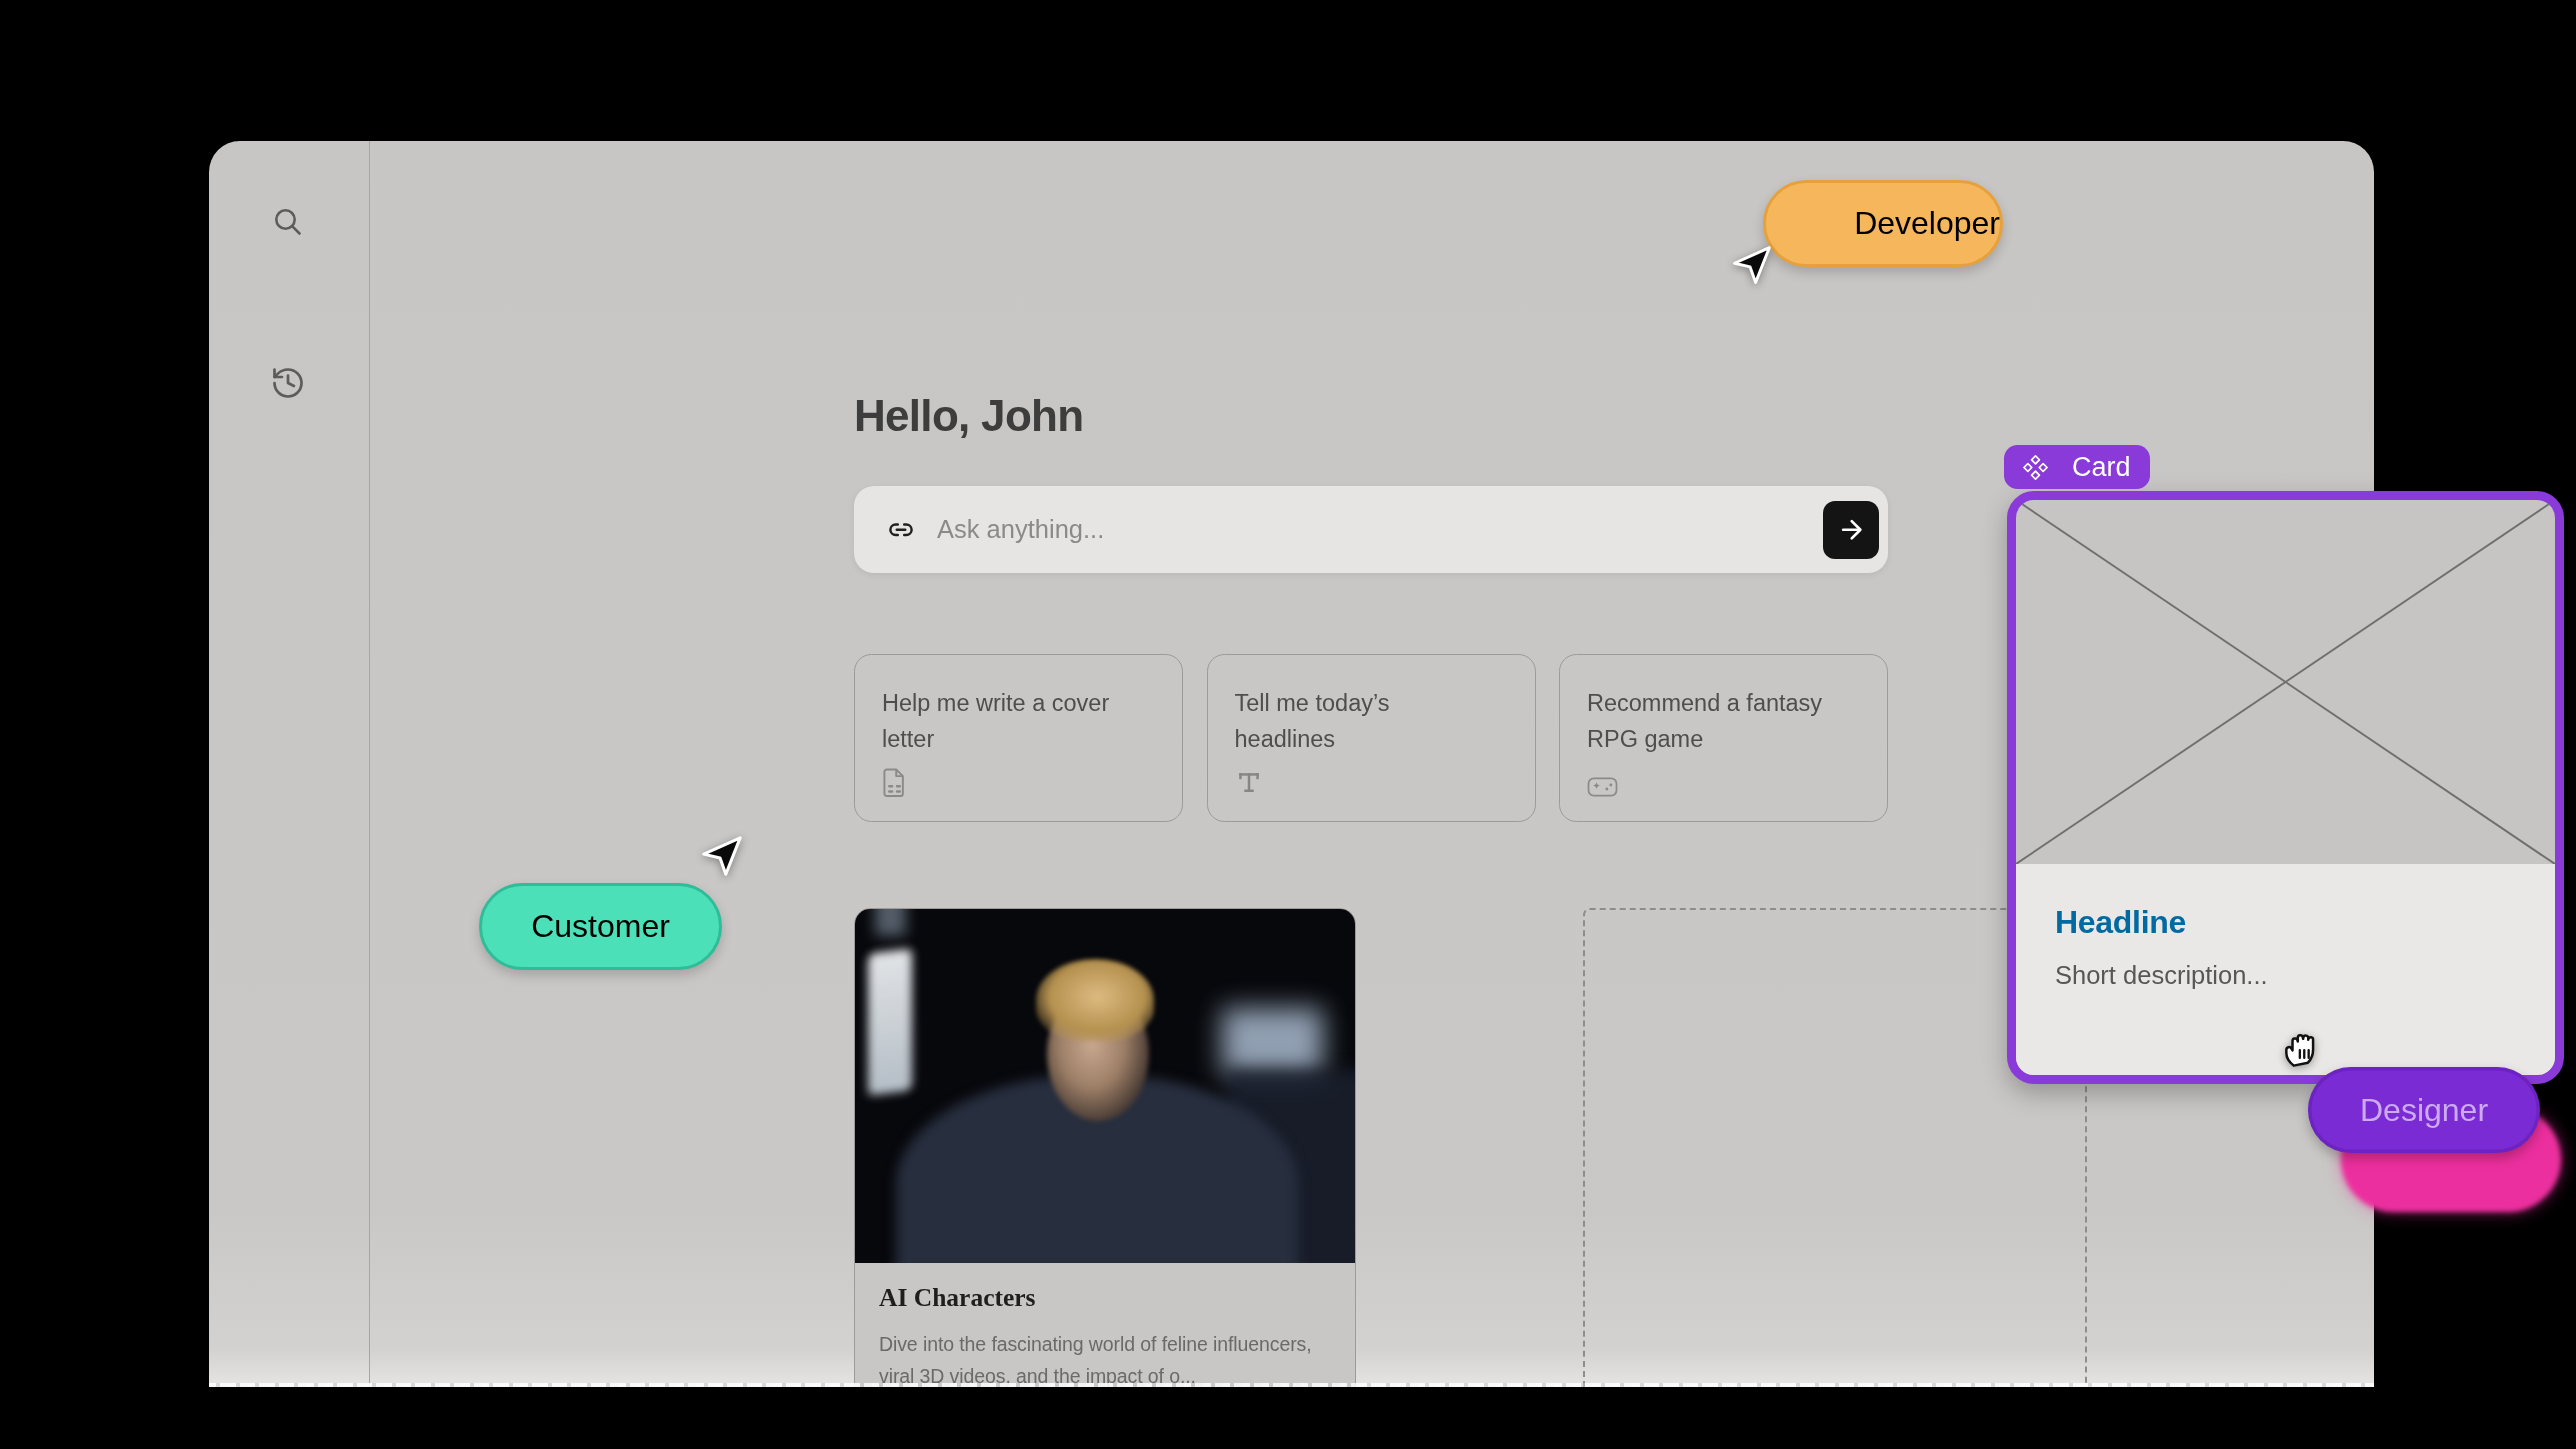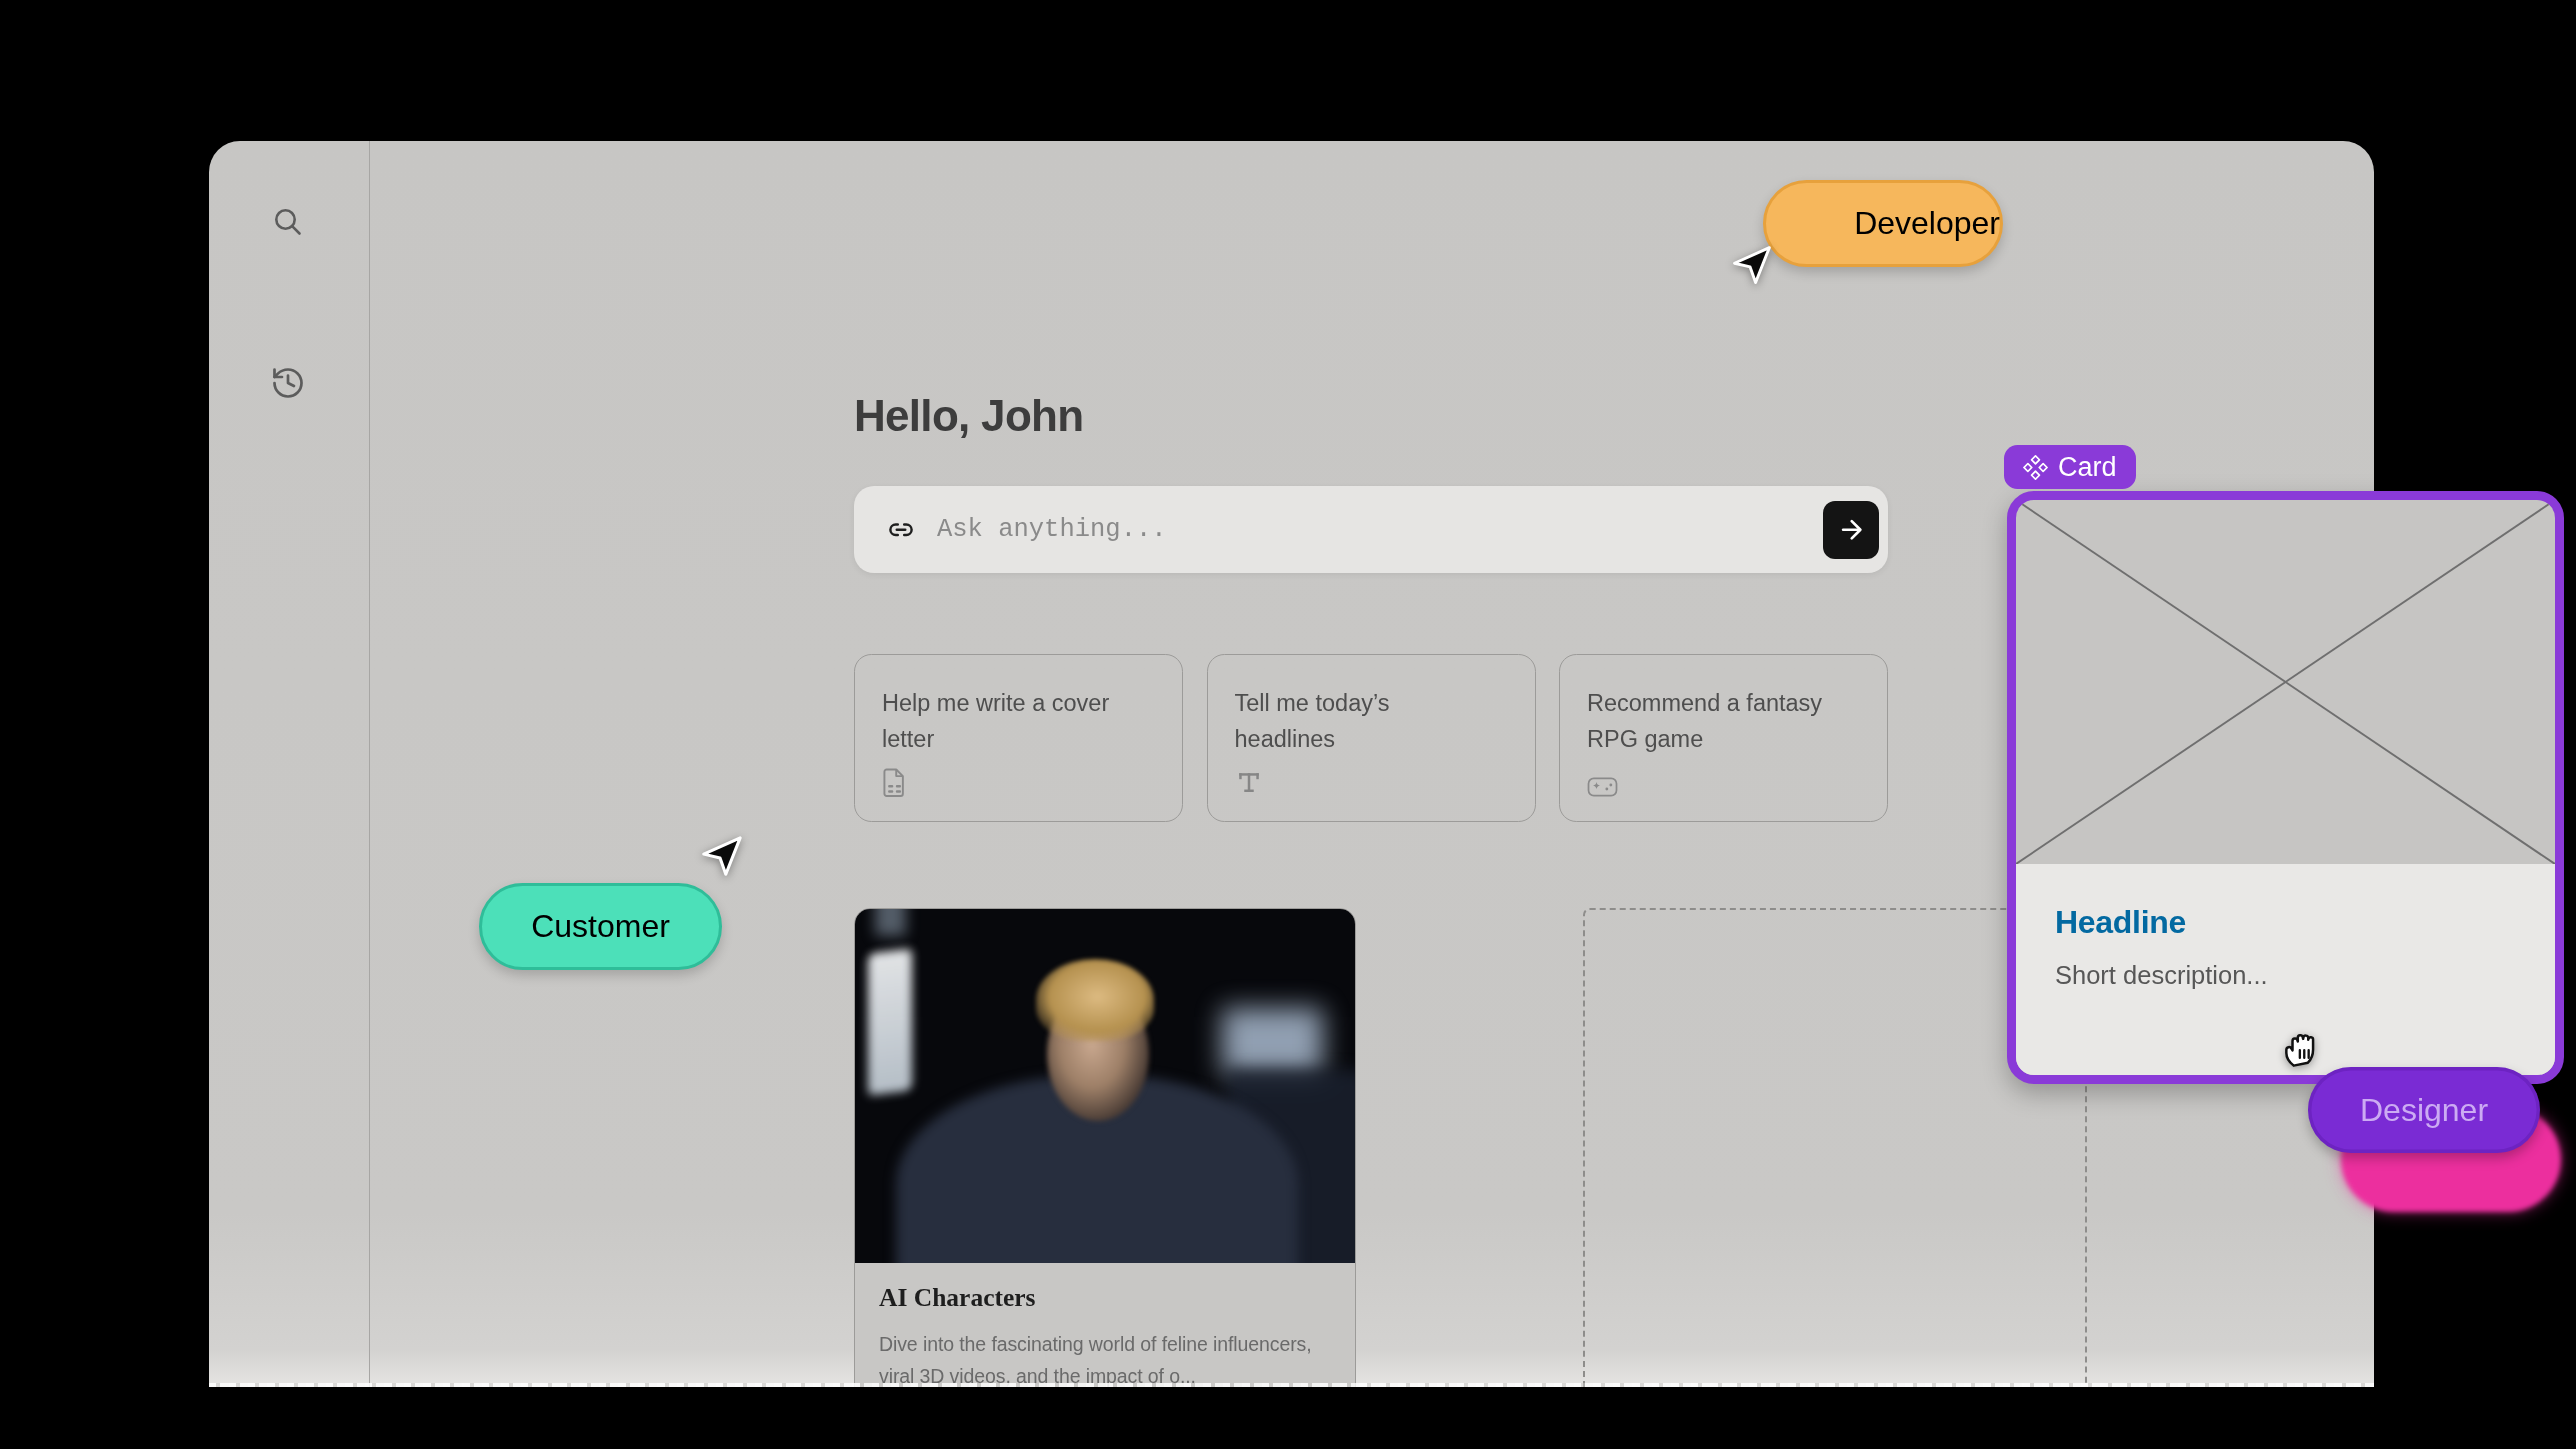--- a/index.html
+++ b/index.html
@@ -21,21 +21,21 @@
   .ib-search { left:60px; top:62px; }
   .ib-history { left:60px; top:223px; }
 
   .greeting { position:absolute; left:645px; top:247px; font-size:44px; line-height:55px;
     font-weight:700; color:#3d3d3d; letter-spacing:-0.7px; }
 
   .ask-bar { position:absolute; left:645px; top:345px; width:1034px; height:87px;
     background:#e6e5e3; border-radius:20px; box-shadow:0 2px 6.7px rgba(0,0,0,.07); }
   .ask-link { position:absolute; left:31px; top:31px; width:32px; height:25.5px; }
   .ask-input { position:absolute; left:83px; top:0; width:832px; height:87px; border:none; outline:none;
-    background:transparent; font-family:Liberation Mono, monospace; font-size:25.5px; color:#be185d; }
+    background:transparent; font-family:Liberation Sans, sans-serif; font-size:25.5px; color:#be185d; }
   .ask-input::placeholder { color:#8a8a8a; opacity:1; }
   .send-btn { position:absolute; right:8.7px; top:14.8px; width:56px; height:58px; background:#141414;
     border:none; border-radius:12px; display:flex; align-items:center; justify-content:center; cursor:pointer; }
   .send-btn svg { width:29.5px; height:29.5px; }
 
   .suggestions { position:absolute; left:645px; top:513px; width:1034px; height:216px;
     display:flex; justify-content:space-between; }
   .sug-card { position:relative; width:329px; height:168px; border:1.3px solid #9c9b99; border-radius:17.4px;
     padding:29.5px 27px; cursor:pointer; }
   .sug-label { font-size:23.5px; line-height:1.55; color:#4e4e4e; max-width:241px; }
@@ -67,21 +67,21 @@
   .component-card { position:absolute; left:2007px; top:491px; width:557px; height:593px;
     border:9.4px solid #8a3ad8; border-radius:27px; background:#c6c5c3; overflow:hidden; z-index:5;
     box-shadow:0 9.4px 24px rgba(0,0,0,.25); cursor:grab; }
   .cc-placeholder { position:relative; width:100%; height:364px; }
   .cc-placeholder svg { position:absolute; inset:0; width:100%; height:100%; }
   .cc-body { width:100%; height:211px; background:#e9e8e6; padding:40px 39px 0; }
   .cc-headline { font-size:32px; font-weight:700; color:#0369a1; letter-spacing:-0.3px; }
   .cc-desc { margin-top:20px; font-size:25.5px; color:#575757; }
 
   .cc-badge { position:absolute; left:2004px; top:445px; height:44px; padding:0 19px; background:#8a3ad8;
-    border-radius:13.4px; display:inline-flex; align-items:center; gap:10px; z-index:6; }
+    border-radius:13.4px; display:inline-flex; align-items:center; gap:24px; z-index:6; }
   .cc-badge svg { width:25px; height:25px; }
   .cc-badge-label { color:#fff; font-size:27px; }
 
   
   .pill { position:absolute; display:inline-flex; align-items:center; justify-content:center;
     border-radius:44px; font-size:32px; box-shadow:0 5.4px 12px rgba(0,0,0,.18); z-index:8; }
   .pill-developer { left:1763px; top:180px; width:240px; height:87px; background:#f6b75c;
     border:3.4px solid #e7a13c; color:#000000;justify-content:flex-end; }
   .pill-customer { left:479px; top:883px; width:243px; height:87px; background:#4ce0b9;
     border:3.4px solid #2fbd99; color:#000000; }

